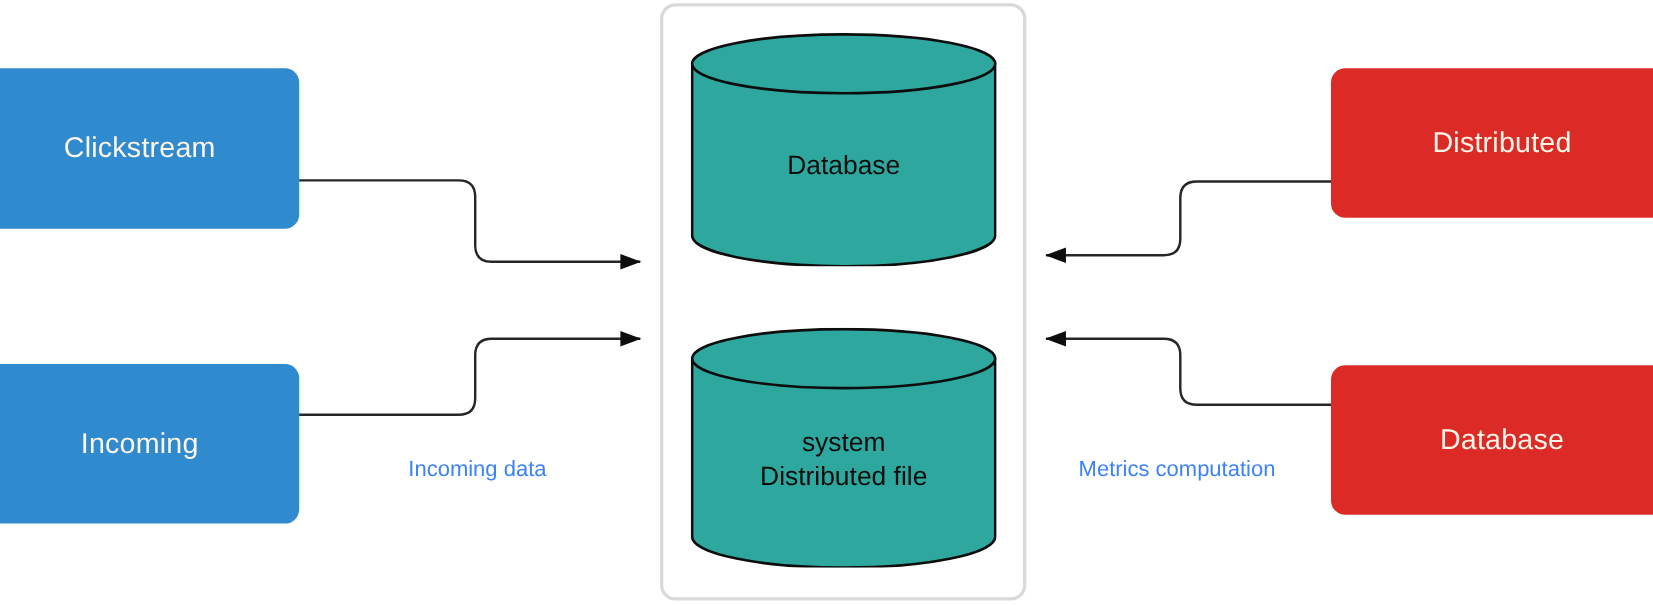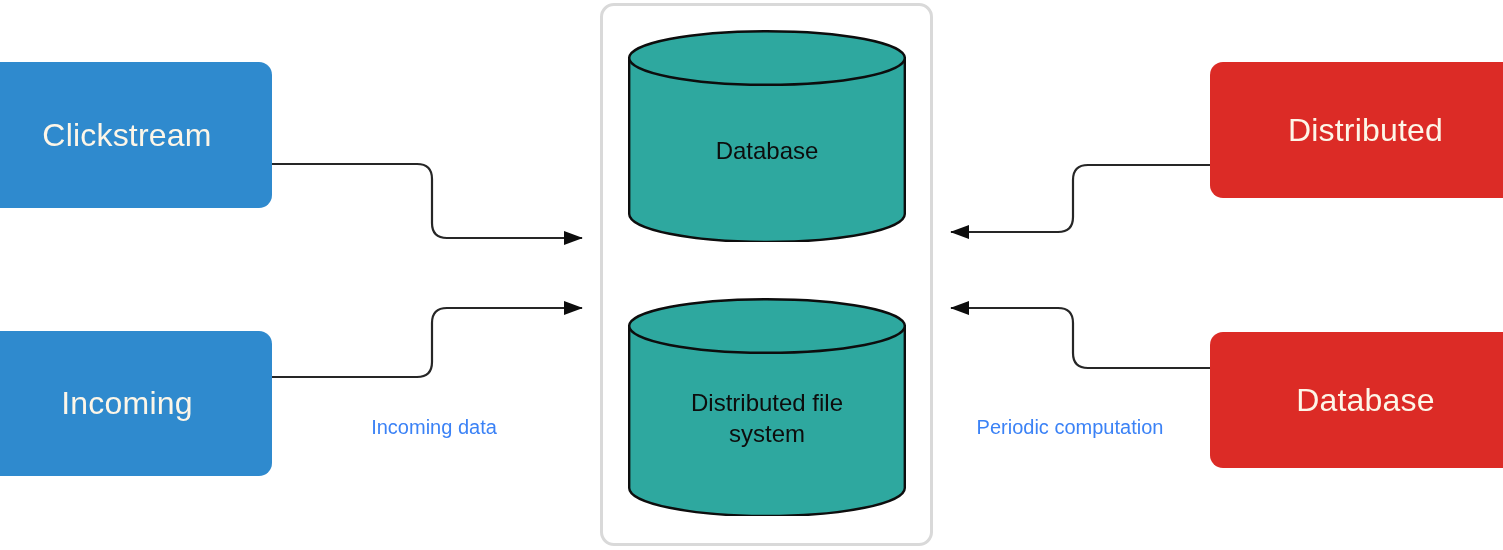--- a/index.html
+++ b/index.html
@@ -19,21 +19,21 @@
     position: absolute;
     display: flex;
     align-items: center;
     justify-content: center;
     border-radius: 13px;
     box-sizing: border-box;
     text-align: center;
     line-height: 1.15;
   }
   .node-label {
-    font-size: 32px;
+    font-size: 26px;
     font-weight: 300;
     letter-spacing: 0.2px;
     color: #fdf6e8;
     font-family: "Liberation Sans", sans-serif;
   }
   .source-node { background: #2f8ace; }
   .sink-node { background: #dc2b26; }
 
   .store-container {
     position: absolute;
@@ -114,22 +114,22 @@
       <div>Database</div>
     </div>
   </div>
 
   <div class="cylinder" style="left:628px; top:298px; width:278px; height:218px;">
     <svg width="278" height="218" viewBox="0 0 278 218">
       <path d="M 1.2 28 L 1.2 190 A 137.8 28 0 0 0 276.8 190 L 276.8 28 Z" fill="#2ea89f" stroke="#0d0d0d" stroke-width="2.4"></path>
       <ellipse cx="139" cy="28" rx="137.8" ry="26.8" fill="#2ea89f" stroke="#0d0d0d" stroke-width="2.4"></ellipse>
     </svg>
     <div class="cyl-label" style="top:90px;">
+      <div>system</div>
       <div>Distributed file</div>
-      <div>system</div>
     </div>
   </div>
 
   <svg class="edge-layer">
     <defs>
       <marker id="arrow-right" markerWidth="9" markerHeight="9" refX="8.2" refY="3.2" orient="auto" markerUnits="strokeWidth">
         <path d="M 0 0 L 8.6 3.2 L 0 6.4 z" fill="#0d0d0d"></path>
       </marker>
       <marker id="arrow-left" markerWidth="9" markerHeight="9" refX="8.2" refY="3.2" orient="auto" markerUnits="strokeWidth">
         <path d="M 0 0 L 8.6 3.2 L 0 6.4 z" fill="#0d0d0d"></path>
@@ -140,15 +140,15 @@
 
     <path class="edge-path" marker-end="url(#arrow-right)" d="M 272 377 L 417 377 Q 432 377 432 362 L 432 323 Q 432 308 447 308 L 582 308"></path>
 
     <path class="edge-path" marker-end="url(#arrow-left)" d="M 1210 165 L 1088 165 Q 1073 165 1073 180 L 1073 217 Q 1073 232 1058 232 L 951 232"></path>
 
     <path class="edge-path" marker-end="url(#arrow-left)" d="M 1210 368 L 1088 368 Q 1073 368 1073 353 L 1073 323 Q 1073 308 1058 308 L 951 308"></path>
   </svg>
 
   <div class="edge-label" style="left:434px; top:427px;">Incoming data</div>
 
-  <div class="edge-label" style="left:1070px; top:427px;">Periodic computation</div>
+  <div class="edge-label" style="left:1070px; top:427px;">Metrics computation</div>
 
 </div>
 
 </body></html>

